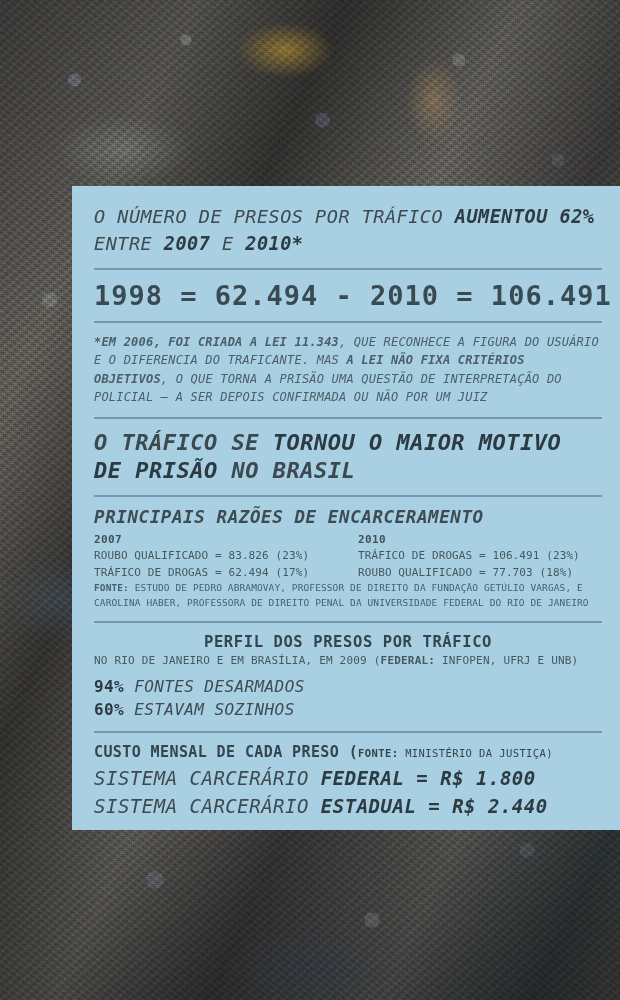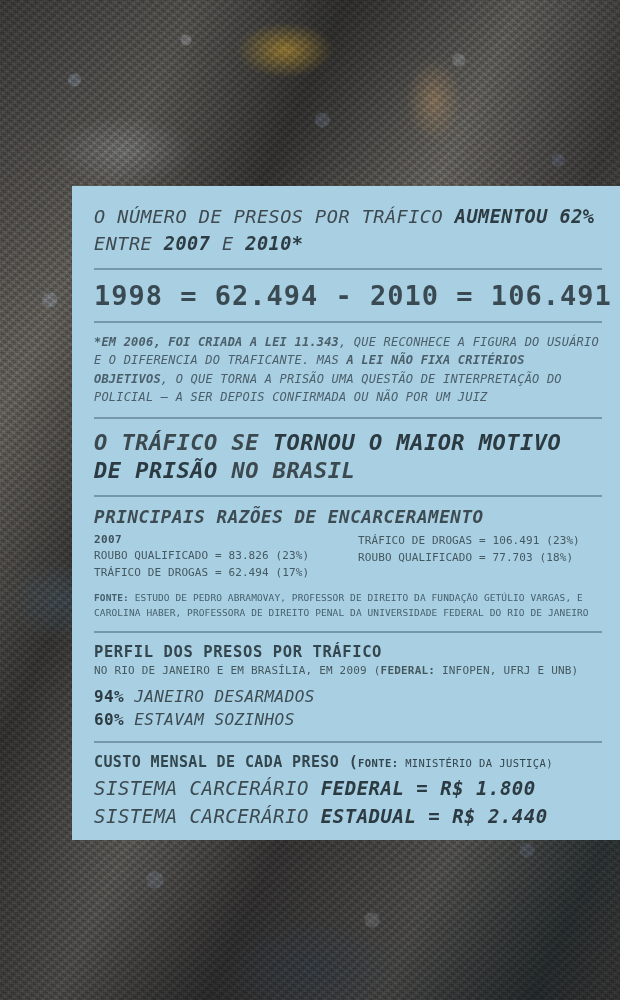--- a/index.html
+++ b/index.html
@@ -90,26 +90,26 @@
     font-size:17.5px;letter-spacing:.6px;color:#3d4c53;
     font-style:italic;margin:6px 0 6px 0;
   }
 
   .twocol{display:flex;gap:20px;margin-top:2px;}
   .col{flex:1;}
   .colyear{font-size:11px;font-weight:bold;color:#3f525c;margin-bottom:2px;letter-spacing:.4px;}
   .colline{font-size:11px;color:#44585f;line-height:1.5;letter-spacing:.1px;white-space:nowrap;}
 
   .source{
-    font-size:9.5px;line-height:1.55;color:#46606c;margin-top:10px;letter-spacing:.1px;
+    font-size:9.5px;line-height:1.55;color:#46606c;margin-top:0;letter-spacing:.1px;
   }
   .source b{font-weight:bold;}
 
   .h4{
-    font-size:15.5px;font-weight:bold;letter-spacing:.6px;color:#33454d;margin:6px 0 3px 0;
+    font-size:15.5px;font-weight:bold;letter-spacing:.6px;color:#33454d;margin:6px 0 3px 0;text-align:center;
   }
   .sub{font-size:11px;color:#44585f;letter-spacing:.2px;margin-bottom:8px;}
   .sub b{font-weight:bold;}
 
   .statline{font-size:16px;color:#3d4c53;letter-spacing:.4px;line-height:1.45;font-style:italic;}
   .statline b{font-weight:bold;color:#2c3a42;font-style:normal;}
 
   .costtitle{font-size:15px;font-weight:bold;color:#33454d;letter-spacing:.4px;margin-bottom:4px;}
   .costtitle .small{font-size:10.5px;font-weight:normal;}
   .costtitle .small b{font-weight:bold;}
@@ -147,33 +147,34 @@
 
   <h3 class="h3">PRINCIPAIS RAZÕES DE ENCARCERAMENTO</h3>
 
   <div class="twocol">
     <div class="col">
       <div class="colyear">2007</div>
       <div class="colline">ROUBO QUALIFICADO = 83.826 (23%)</div>
       <div class="colline">TRÁFICO DE DROGAS = 62.494 (17%)</div>
     </div>
     <div class="col">
+      <div class="colyear">2010</div>
       <div class="colline">TRÁFICO DE DROGAS = 106.491 (23%)</div>
       <div class="colline">ROUBO QUALIFICADO = 77.703 (18%)</div>
     </div>
   </div>
 
   <p class="source"><b>FONTE:</b><span> ESTUDO DE PEDRO ABRAMOVAY, PROFESSOR DE DIREITO DA FUNDAÇÃO GETÚLIO VARGAS, E CAROLINA HABER, PROFESSORA DE DIREITO PENAL DA UNIVERSIDADE FEDERAL DO RIO DE JANEIRO</span></p>
 
   <div class="rule"></div>
 
   <h4 class="h4">PERFIL DOS PRESOS POR TRÁFICO</h4>
   <div class="sub"><span>NO RIO DE JANEIRO E EM BRASÍLIA, EM 2009 (</span><b>FEDERAL:</b><span> INFOPEN, UFRJ E UNB)</span></div>
 
-  <div class="statline"><b>94%</b><span> JANEIRO DESARMADOS</span></div>
+  <div class="statline"><b>94%</b><span> FONTES DESARMADOS</span></div>
   <div class="statline"><b>60%</b><span> ESTAVAM SOZINHOS</span></div>
 
   <div class="rule"></div>
 
   <div class="costtitle"><span>CUSTO MENSAL DE CADA PRESO (</span><span class="small"><b>FONTE:</b><span> MINISTÉRIO DA JUSTIÇA)</span></span></div>
 
   <div class="costline"><span>SISTEMA CARCERÁRIO </span><b>FEDERAL = R$ 1.800</b></div>
   <div class="costline"><span>SISTEMA CARCERÁRIO </span><b>ESTADUAL = R$ 2.440</b></div>
 
 </section>

